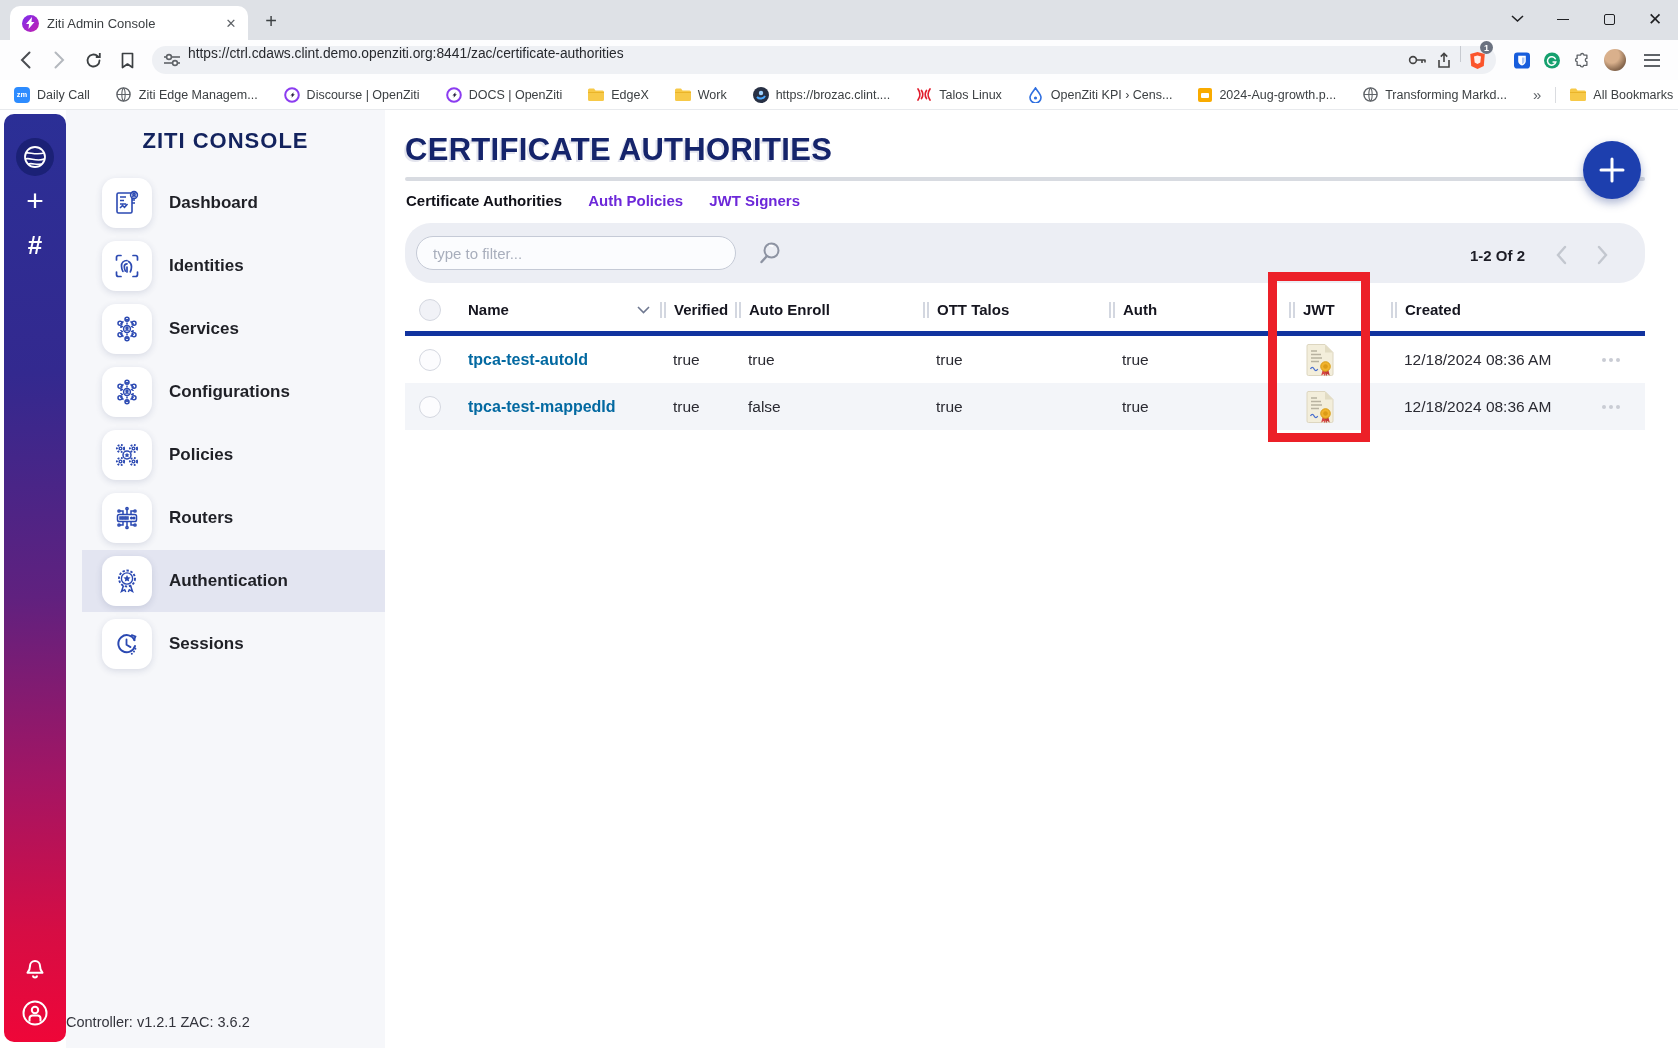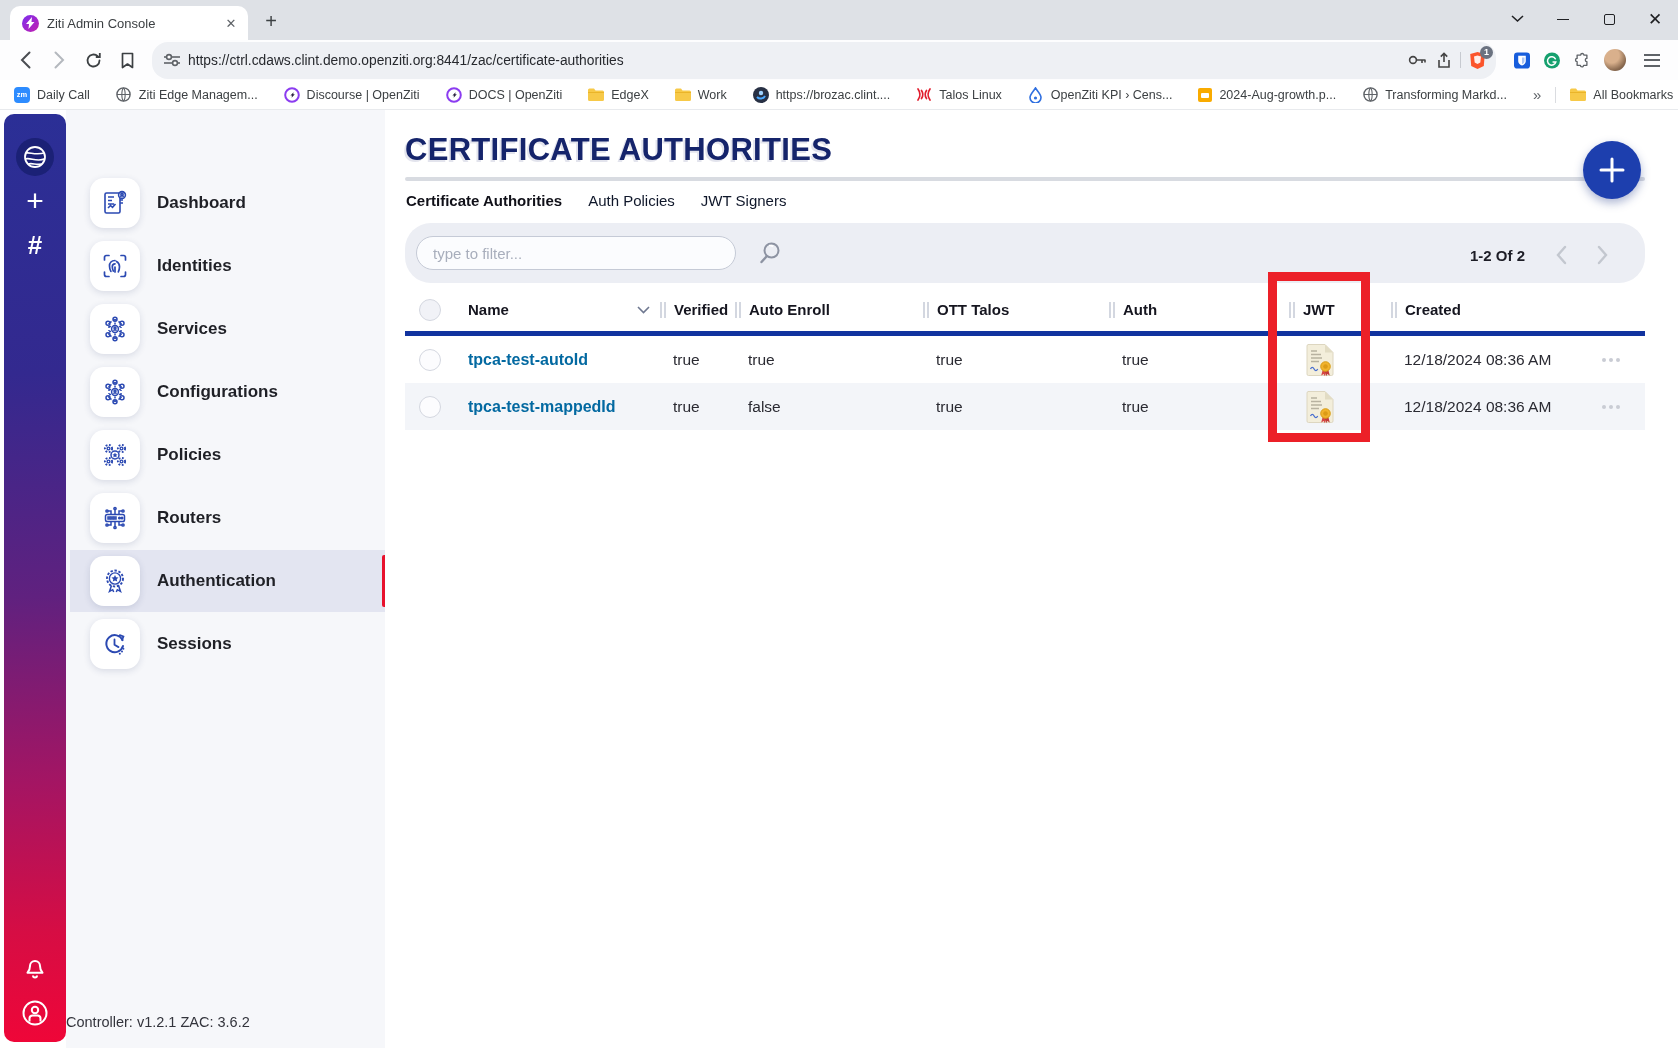--- a/index.html
+++ b/index.html
@@ -20,22 +20,22 @@
     justify-content:center; color:#3c4043; font-size:20px; font-weight:400; }
   .win-btns { position:absolute; right:0; top:0; height:38px; display:flex; align-items:center; }
   .win-btn { width:46px; height:38px; display:flex; align-items:center; justify-content:center; color:#202124; }
   .win-btn svg { display:block; }
   .win-close { font-size:17px; }
   .maxi { width:11px; height:11px; border:1.3px solid #202124; border-radius:2px; }
   .mini { width:12px; height:0; border-top:1.6px solid #202124; }
 
   .toolbar { height:40px; background:#fdfdfe; display:flex; align-items:center; padding:0 10px 0 10px; gap:4px; }
   .nav-btn { width:30px; height:30px; display:flex; align-items:center; justify-content:center; border-radius:50%; }
-  .url-pill { flex:1; height:37px; margin:0 6px; background:#eef0f4; border-radius:16px;
-    display:flex; align-items:center; padding:0 10px 0 12px; gap:8px; min-width:0; }
+  .url-pill { flex:1; height:28px; margin:0 6px; background:#eef0f4; border-radius:16px;
+    display:flex; padding:0 10px 0 12px; gap:8px; min-width:0; }
   .url-text { flex:1; font-size:13.8px; color:#27292e; white-space:nowrap; overflow:hidden; }
   .pill-ico { flex:0 0 auto; display:flex; align-items:center; }
   .pill-div { width:1px; height:16px; background:#c7cad0; }
   .shield-wrap { position:relative; }
   .shield-badge { position:absolute; top:-5px; right:-7px; min-width:13px; height:13px; padding:0 3px;
     background:#6b7280; border-radius:8px; color:#fff; font-size:9px; font-weight:700;
     display:flex; align-items:center; justify-content:center; }
   .ext-row { display:flex; align-items:center; gap:14px; padding:0 8px; }
   .avatar { width:22px; height:22px; border-radius:50%;
     background:radial-gradient(circle at 35% 30%, #d9b08c 0 35%, #8a6a50 70%, #5d473a); }
@@ -64,37 +64,37 @@
   .rail-ico { position:absolute; left:0; width:62px; display:flex; justify-content:center;
     color:#fff; font-weight:400; }
   .rail-plus { top:70px; font-size:30px; font-weight:300; }
   .rail-hash { top:116px; font-size:26px; font-weight:700; }
   .rail-bell { top:840px; }
   .rail-user { top:884px; }
 
   .sidenav { position:absolute; left:66px; top:0; width:319px; height:938px; background:#f6f7fa; }
   .side-title { position:absolute; top:18px; left:0; width:100%; text-align:center;
     font-size:22px; font-weight:800; letter-spacing:1px; color:#13235e; }
-  .nav-item { position:absolute; left:4px; width:100%; height:62px; display:flex; align-items:center;
+  .nav-item { position:absolute; left:16px; width:100%; height:62px; display:flex; align-items:center;
     padding-left:20px; cursor:pointer; }
   .nav-item.active { background:#e3e5f1; }
   .nav-item.active::after { content:""; position:absolute; right:2px; top:5px; bottom:5px; width:5px;
     background:#e8112d; border-radius:2px; }
   .icon-card { width:50px; height:50px; background:#fff; border-radius:14px; flex:0 0 auto;
     box-shadow:0 2px 7px rgba(35,48,100,0.14); display:flex; align-items:center; justify-content:center; }
   .nav-label { margin-left:17px; font-size:17px; font-weight:600; color:#1f2026; }
   .side-footer { position:absolute; bottom:18px; left:0; width:100%; 
     font-size:14.5px; color:#33343c; }
 
   .main { position:absolute; left:385px; top:0; width:1293px; height:938px; background:#fff; }
   .page-title { position:absolute; left:20px; top:22px; font-size:31px; font-weight:800;
     letter-spacing:0.3px; color:#15246b; text-shadow:-2px 2px 0 rgba(21,36,107,0.12); }
   .title-rule { position:absolute; left:20px; top:67px; width:1240px; height:4px; background:#d8dbe1; border-radius:2px; }
   .subtabs { position:absolute; left:21px; top:82px; display:flex; gap:26px; font-size:15px; }
-  .subtab { color:#0f172a; font-weight:400; cursor:pointer; }
+  .subtab { color:#6d28d9; font-weight:700; cursor:pointer; }
   .subtab.active { font-weight:700; color:#101018; }
   .add-btn { position:absolute; left:1198px; top:31px; width:58px; height:58px; border-radius:50%;
     background:#1d3fae; box-shadow:0 4px 10px rgba(20,45,130,0.35); display:flex; align-items:center;
     justify-content:center; cursor:pointer; z-index:5; }
   .add-btn svg { display:block; }
 
   .filterbar { position:absolute; left:20px; top:113px; width:1240px; height:60px; border-radius:26px;
     background:#eceef4; display:flex; align-items:center; }
   .filter-input { position:absolute; left:11px; top:13px; width:320px; height:34px; border-radius:17px;
     border:1.5px solid #c5cad6; background:#fbfcfe; padding:16px 16px; font-size:15px; color:#333;
@@ -378,20 +378,21 @@
     <div class="rail-ico rail-user">
       <svg width="30" height="30" viewBox="0 0 30 30">
           <circle cx="15" cy="15" r="11.5" stroke="#fff" stroke-width="2" fill="none"></circle>
           <circle cx="15" cy="12" r="3.2" stroke="#fff" stroke-width="2" fill="none"></circle>
           <path d="M9.5 23.5v-3a3 3 0 0 1 3-3h5a3 3 0 0 1 3 3v3" stroke="#fff" stroke-width="2" fill="none"></path>
         </svg>
     </div>
   </div>
 
   <div class="sidenav">
+    <div class="side-title">ZITI CONSOLE</div>
 
     <div class="nav-item" style="top:62px">
       <span class="icon-card">
         <svg width="30" height="30" viewBox="0 0 30 30" stroke="#2b49b2" stroke-width="1.6" fill="none">
             <rect x="5" y="5" width="15" height="20" rx="1.5"></rect>
             <path d="M8 9h6M8 12.5h4M8 16h6M8 20l2.5-2.5 2 1.8 3-3.3"></path>
             <circle cx="22" cy="7" r="3.4" fill="#fff"></circle>
             <circle cx="22" cy="6.2" r="1.1"></circle>
             <path d="M20.4 8.8a1.8 1.8 0 0 1 3.2 0"></path>
             <path d="M20 12h3M20 15h3"></path>

